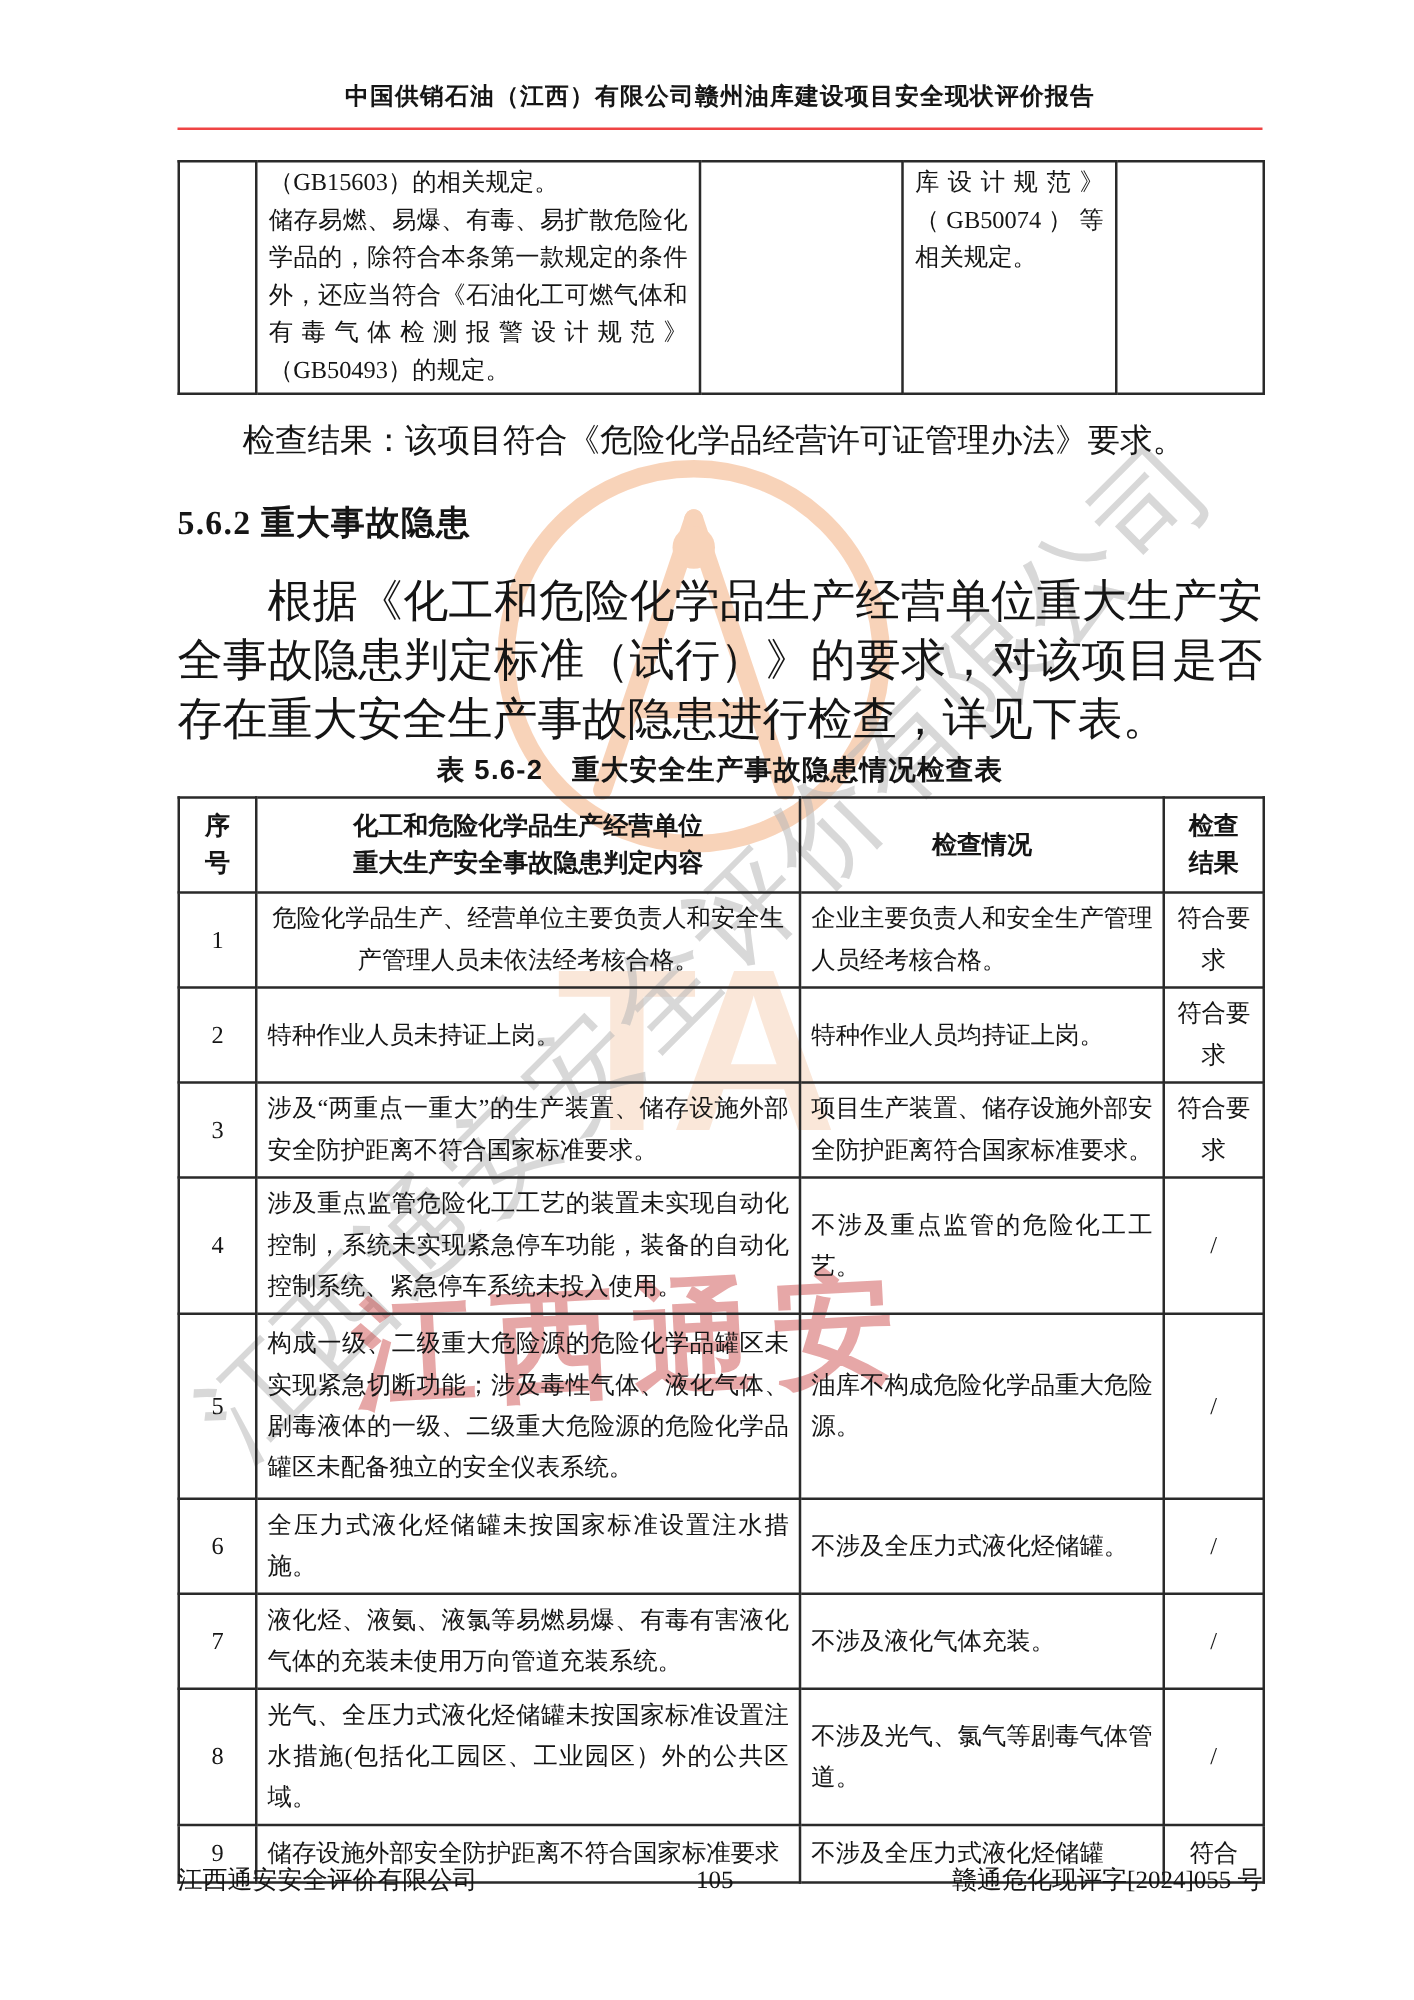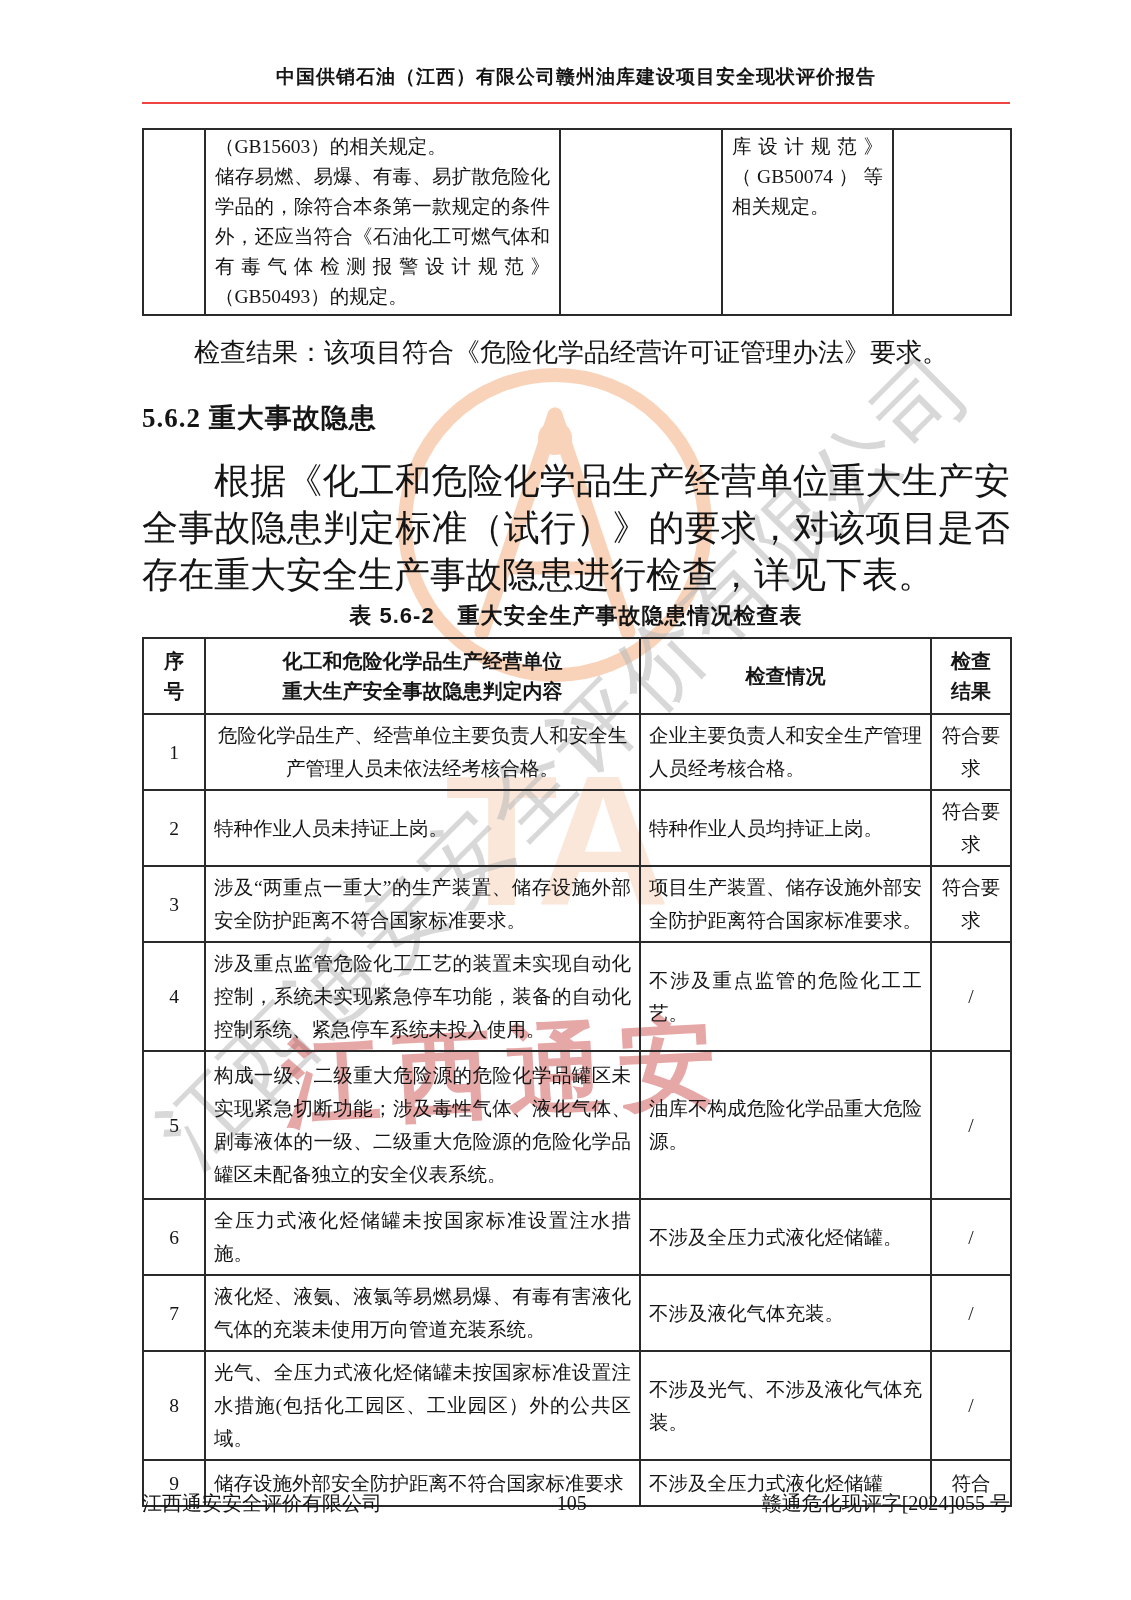--- a/index.html
+++ b/index.html
@@ -186,21 +186,21 @@
       </tr>
       <tr class="r7">
         <td class="col-no">7</td>
         <td class="col-criteria">液化烃、液氨、液氯等易燃易爆、有毒有害液化气体的充装未使用万向管道充装系统。</td>
         <td class="col-situation">不涉及液化气体充装。</td>
         <td class="col-result">/</td>
       </tr>
       <tr class="r8">
         <td class="col-no">8</td>
         <td class="col-criteria">光气、全压力式液化烃储罐未按国家标准设置注水措施(包括化工园区、工业园区）外的公共区域。</td>
-        <td class="col-situation">不涉及光气、不涉及液化气体充装。</td>
+        <td class="col-situation">不涉及光气、氯气等剧毒气体管道。</td>
         <td class="col-result">/</td>
       </tr>
       <tr class="r9">
         <td class="col-no">9</td>
         <td class="col-criteria">储存设施外部安全防护距离不符合国家标准要求</td>
         <td class="col-situation">不涉及全压力式液化烃储罐</td>
         <td class="col-result">符合</td>
       </tr>
     </tbody>
       </table>

